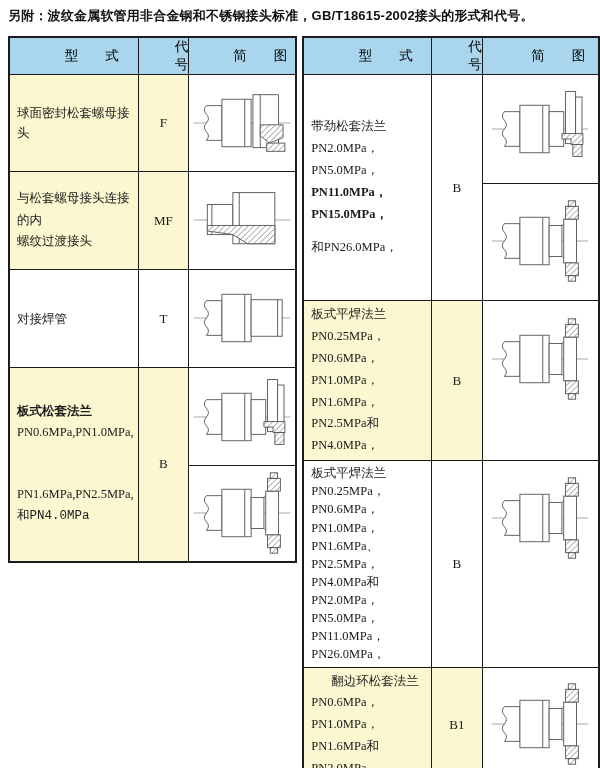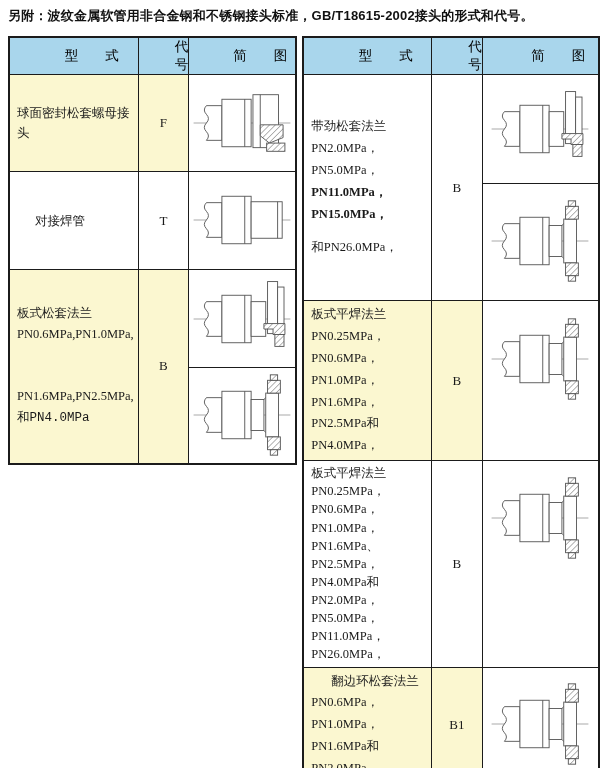--- a/index.html
+++ b/index.html
@@ -61,40 +61,59 @@
                   <line x1="59" y1="20" x2="59" y2="72" stroke="#555"></line>
                   <rect x="68" y="15" width="28" height="58" stroke="#555" stroke-width="1" fill="#fff"></rect>
                   <line x1="76" y1="15" x2="76" y2="73" stroke="#555"></line>
                   <polygon points="76,48 101,48 101,62 86,68 76,60" fill="url(#hatch)" stroke="#555" stroke-width="1"></polygon>
                   <rect x="83" y="68" width="20" height="9" fill="url(#hatch)" stroke="#555" stroke-width="1"></rect>
                 </svg>
               </div>
             </td>
           </tr>
           <tr style="height: 98px;">
+            <td class="type-cell hl">
+              <div style="line-height: 1.75;">与松套螺母接头连接的内</div>
+              <div style="line-height: 1.75;">螺纹过渡接头</div>
+            </td>
+            <td class="code-cell hl">MF</td>
+            <td class="diag-cell">
+              <div class="dbox" style="height: 96px;">
+                <svg width="106" height="84" viewBox="0 0 112 92" xmlns="http://www.w3.org/2000/svg">
+                  <line x1="3" y1="46" x2="109" y2="46" stroke="#777" stroke-width="0.7"></line>
+                  <rect x="18" y="29" width="28" height="33" stroke="#555" stroke-width="1" fill="#fff"></rect>
+                  <line x1="23" y1="29" x2="23" y2="62" stroke="#555"></line>
+                  <rect x="46" y="16" width="46" height="56" stroke="#555" stroke-width="1" fill="#fff"></rect>
+                  <line x1="53" y1="16" x2="53" y2="72" stroke="#555"></line>
+                  <polygon points="18,52 92,52 92,72 62,72 46,62 18,58" fill="url(#hatch)" stroke="#555" stroke-width="1"></polygon>
+                </svg>
+              </div>
+            </td>
+          </tr>
+          <tr style="height: 98px;">
             <td class="type-cell">
-              <div style="line-height: 1.6; margin-left: 18px;">对接焊管</div>
+              <div style="line-height: 1.6;">对接焊管</div>
             </td>
             <td class="code-cell">T</td>
             <td class="diag-cell">
               <div class="dbox" style="height: 96px;">
                 <svg width="106" height="84" viewBox="0 0 112 92" xmlns="http://www.w3.org/2000/svg">
                   <line x1="3" y1="46" x2="109" y2="46" stroke="#777" stroke-width="0.7"></line>
                   <path d="M34 27 H17 q-4.5 4.8 0 9.5 q4.5 4.7 0 9.5 q-4.5 4.8 0 9.5 q4.5 4.7 0 9.5 H34 Z" stroke="#555" stroke-width="1" fill="#fff"></path>
                   <rect x="34" y="20" width="32" height="52" stroke="#555" stroke-width="1" fill="#fff"></rect>
                   <line x1="59" y1="20" x2="59" y2="72" stroke="#555"></line>
                   <rect x="66" y="26" width="34" height="40" stroke="#555" stroke-width="1" fill="#fff"></rect>
                   <line x1="95" y1="26" x2="95" y2="66" stroke="#555"></line>
                 </svg>
               </div>
             </td>
           </tr>
           <tr style="height: 194px;">
             <td class="type-cell hl">
-              <div style="line-height: 1.75;">板式松套法兰</div>
+              <div style="line-height: 1.75; font-weight: bold;">板式松套法兰</div>
               <div style="line-height: 1.75;">PN0.6MPa,PN1.0MPa,</div>
               <div style="line-height: 1.75; margin-top: 40px;">PN1.6MPa,PN2.5MPa,</div>
               <div style="line-height: 1.75; font-family: Liberation Mono, monospace;">和PN4.0MPa</div>
             </td>
             <td class="code-cell hl">B</td>
             <td class="diag-cell">
               <div class="dbox" style="height: 97px;">
                 <svg width="106" height="84" viewBox="0 0 112 92" xmlns="http://www.w3.org/2000/svg">
                   <line x1="3" y1="46" x2="109" y2="46" stroke="#777" stroke-width="0.7"></line>
                   <path d="M34 27 H17 q-4.5 4.8 0 9.5 q4.5 4.7 0 9.5 q-4.5 4.8 0 9.5 q4.5 4.7 0 9.5 H34 Z" stroke="#555" stroke-width="1" fill="#fff"></path>

